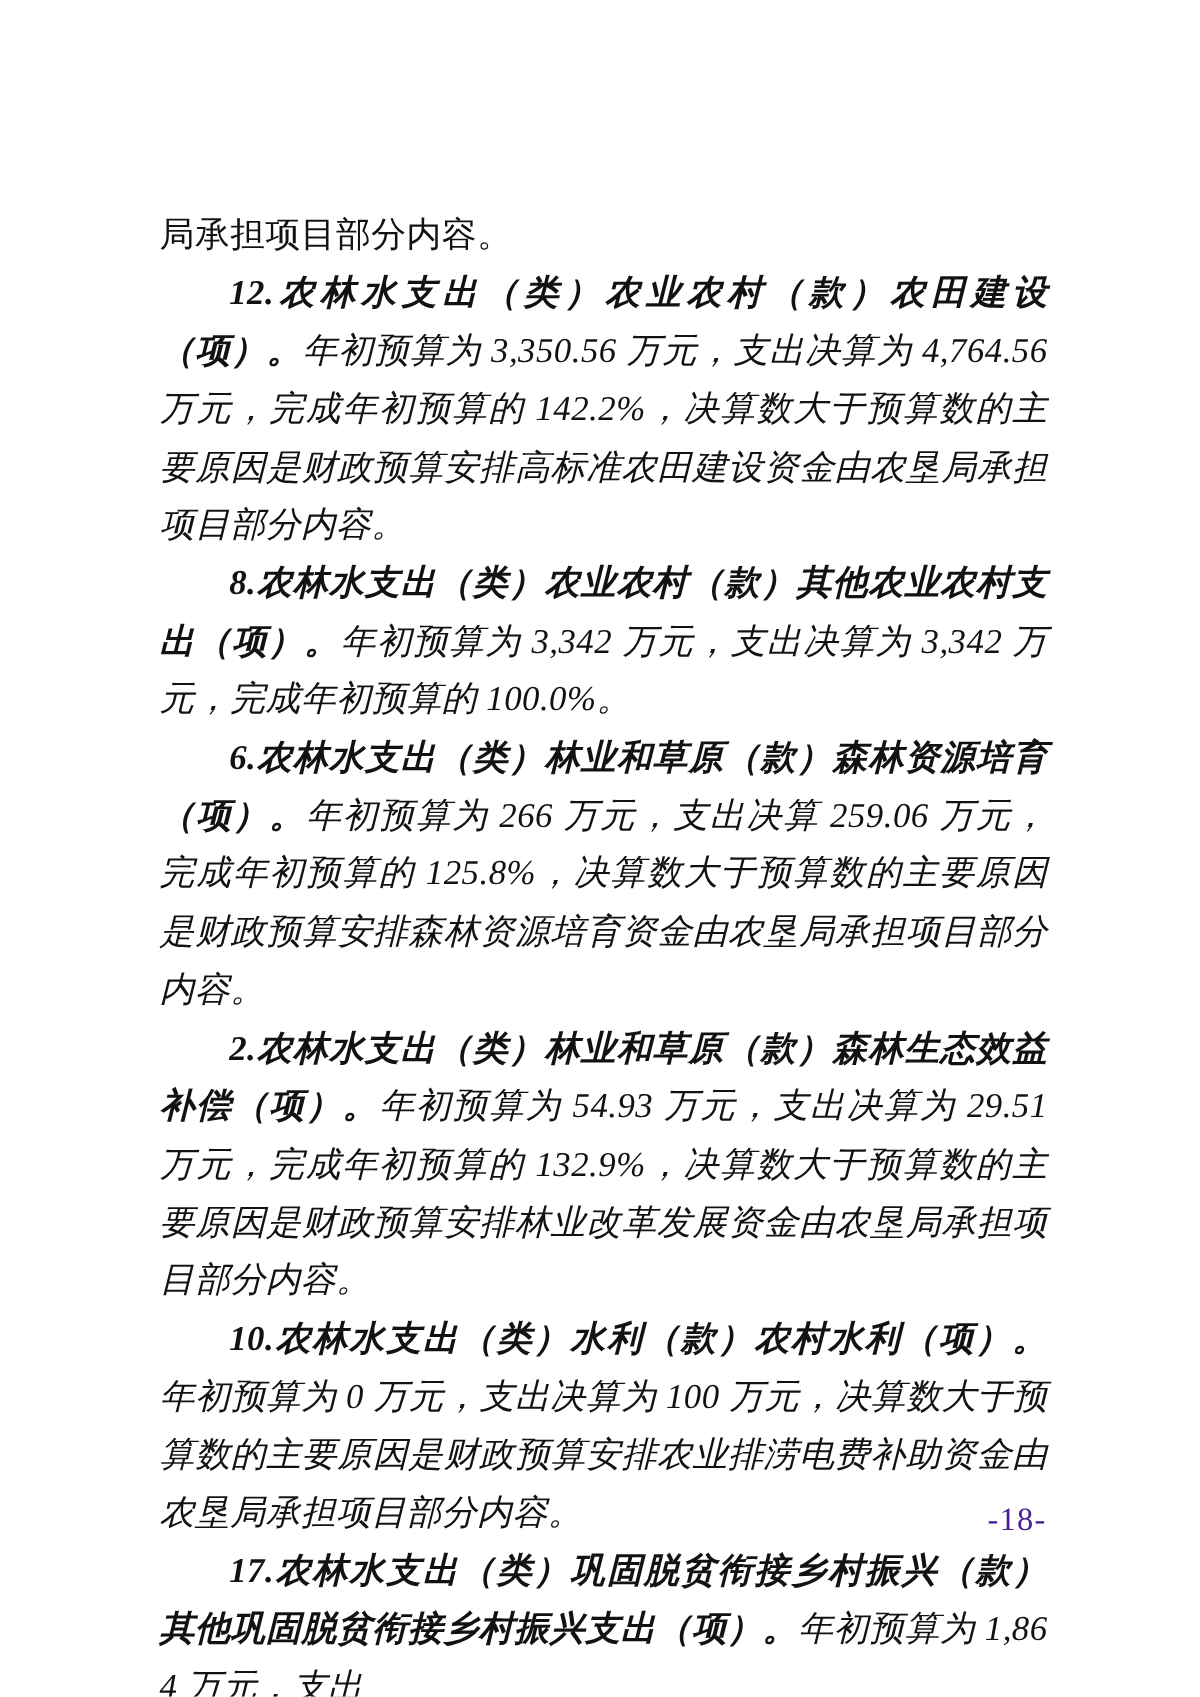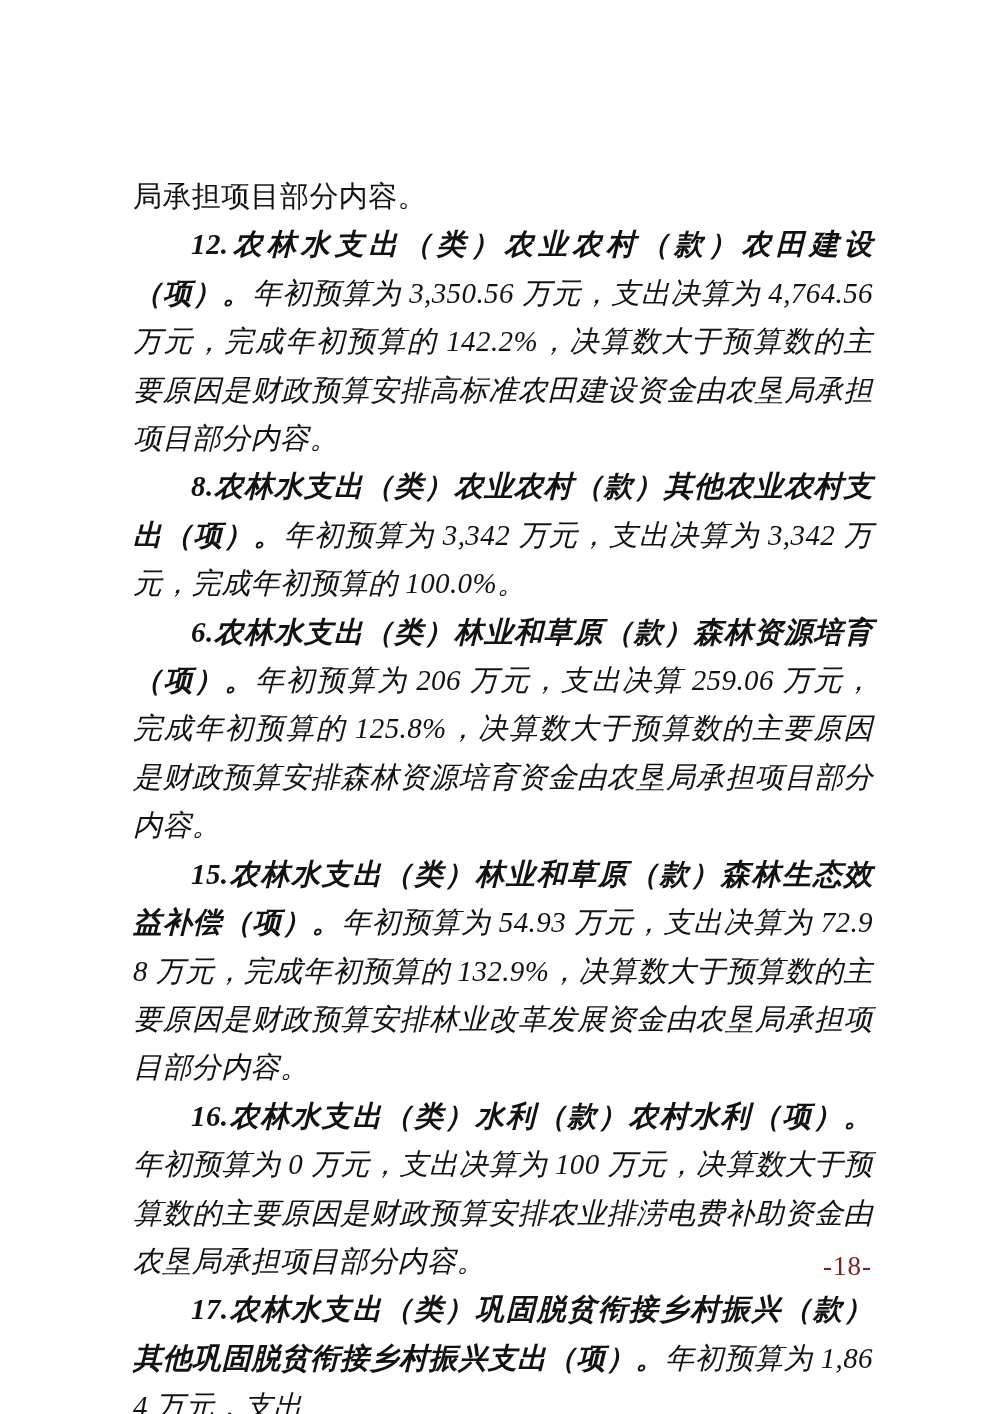--- a/index.html
+++ b/index.html
@@ -39,42 +39,42 @@
     font-weight: 700;
     font-family: "Liberation Serif", "DejaVu Serif", serif;
   }
   .page-number {
     position: absolute;
     top: 1248px;
     right: 128px;
     font-size: 27px;
     line-height: 36px;
     letter-spacing: 1px;
-    color: #7f1d1d;
+    color: #4c1d95;
     font-family: "Liberation Serif", "DejaVu Serif", serif;
   }
 </style>
 </head>
 <body>
 
 <div class="doc-page">
 
   <div class="text-content">
 
     <p class="para"><span class="lead"></span><span>局承担项目部分内容。</span></p>
 
     <p class="para indent"><span class="lead">12.农林水支出（类）农业农村（款）农田建设（项）。</span><span>年初预算为 3,350.56 万元，支出决算为 4,764.56 万元，完成年初预算的 142.2%，决算数大于预算数的主要原因是财政预算安排高标准农田建设资金由农垦局承担项目部分内容。</span></p>
 
     <p class="para indent"><span class="lead">8.农林水支出（类）农业农村（款）其他农业农村支出（项）。</span><span>年初预算为 3,342 万元，支出决算为 3,342 万元，完成年初预算的 100.0%。</span></p>
 
-    <p class="para indent"><span class="lead">6.农林水支出（类）林业和草原（款）森林资源培育（项）。</span><span>年初预算为 206 万元，支出决算 259.06 万元，完成年初预算的 125.8%，决算数大于预算数的主要原因是财政预算安排森林资源培育资金由农垦局承担项目部分内容。</span></p>
+    <p class="para indent"><span class="lead">6.农林水支出（类）林业和草原（款）森林资源培育（项）。</span><span>年初预算为 266 万元，支出决算 259.06 万元，完成年初预算的 125.8%，决算数大于预算数的主要原因是财政预算安排森林资源培育资金由农垦局承担项目部分内容。</span></p>
 
-    <p class="para indent"><span class="lead">15.农林水支出（类）林业和草原（款）森林生态效益补偿（项）。</span><span>年初预算为 54.93 万元，支出决算为 72.98 万元，完成年初预算的 132.9%，决算数大于预算数的主要原因是财政预算安排林业改革发展资金由农垦局承担项目部分内容。</span></p>
+    <p class="para indent"><span class="lead">2.农林水支出（类）林业和草原（款）森林生态效益补偿（项）。</span><span>年初预算为 54.93 万元，支出决算为 29.51 万元，完成年初预算的 132.9%，决算数大于预算数的主要原因是财政预算安排林业改革发展资金由农垦局承担项目部分内容。</span></p>
 
-    <p class="para indent"><span class="lead">16.农林水支出（类）水利（款）农村水利（项）。</span><span>年初预算为 0 万元，支出决算为 100 万元，决算数大于预算数的主要原因是财政预算安排农业排涝电费补助资金由农垦局承担项目部分内容。</span></p>
+    <p class="para indent"><span class="lead">10.农林水支出（类）水利（款）农村水利（项）。</span><span>年初预算为 0 万元，支出决算为 100 万元，决算数大于预算数的主要原因是财政预算安排农业排涝电费补助资金由农垦局承担项目部分内容。</span></p>
 
     <p class="para indent"><span class="lead">17.农林水支出（类）巩固脱贫衔接乡村振兴（款）其他巩固脱贫衔接乡村振兴支出（项）。</span><span>年初预算为 1,864 万元，支出</span></p>
 
   </div>
 
   <div class="page-number">-18-</div>
 
 </div>
 
 </body></html>

